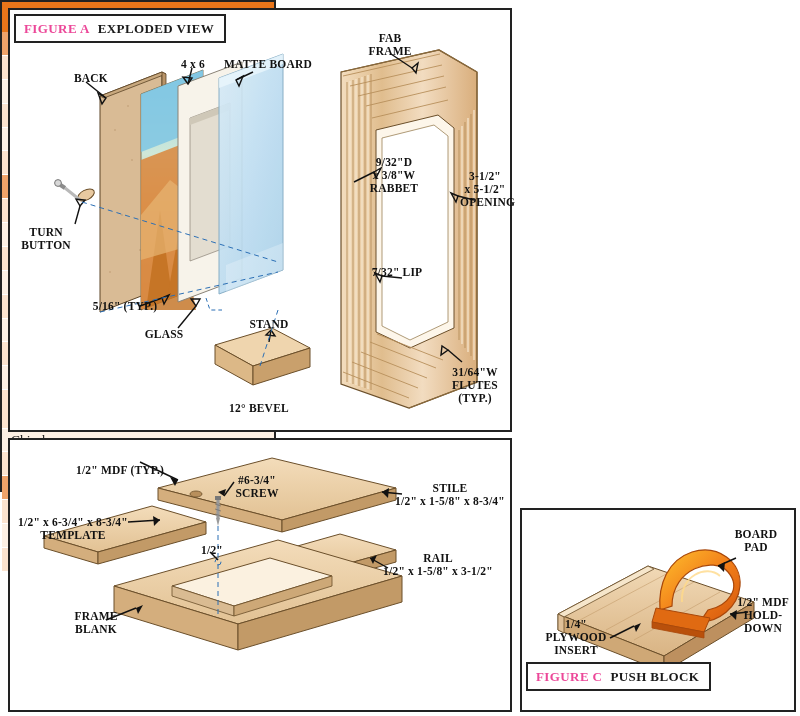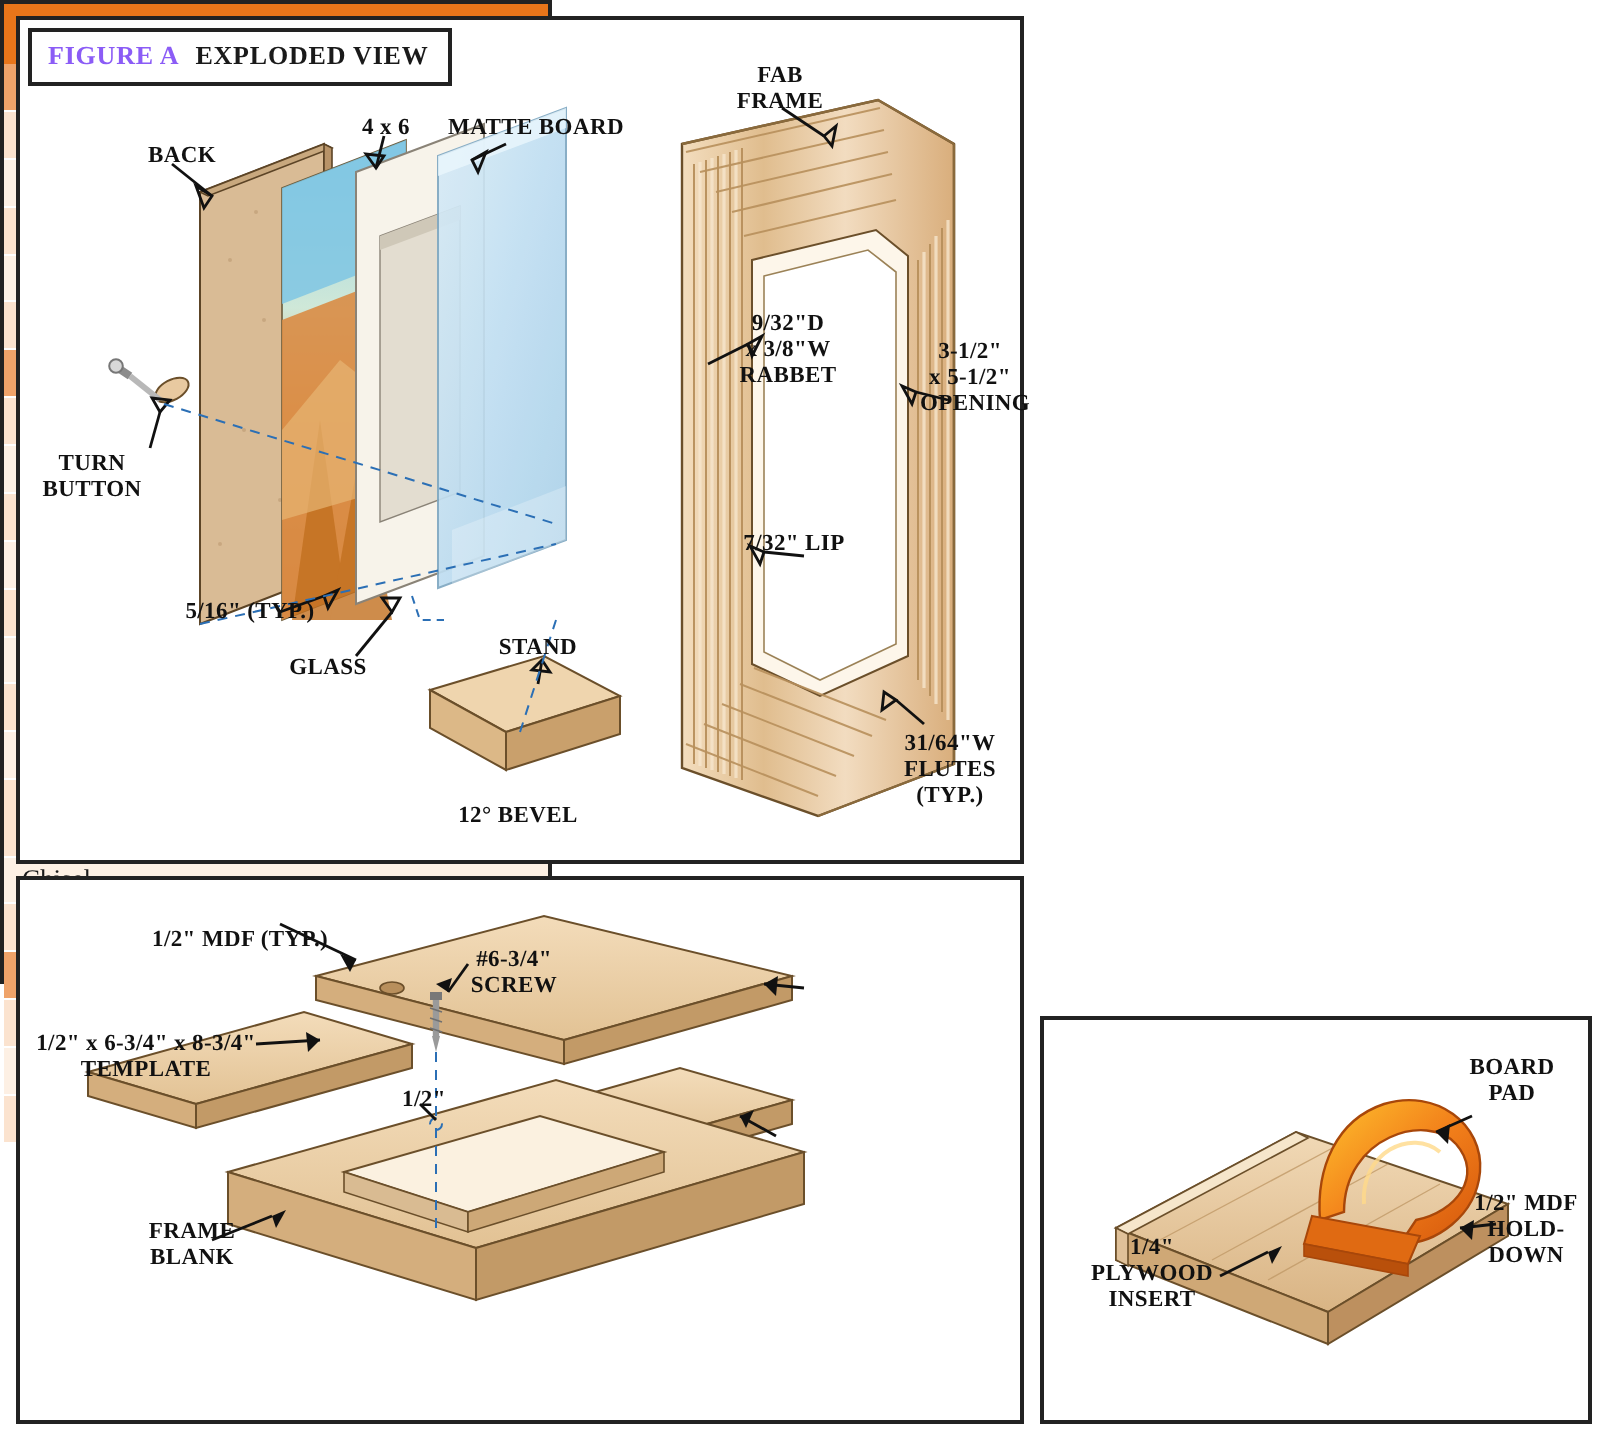--- a/index.html
+++ b/index.html
@@ -9,21 +9,21 @@
   
   .panel{position:absolute;border:2px solid #222;background:#fff;}
   #panelA{left:8px;top:8px;width:500px;height:420px;}
   #panelB{left:8px;top:438px;width:500px;height:270px;}
   #panelC{left:520px;top:508px;width:272px;height:200px;}
   #panelReq{left:520px;top:8px;width:272px;height:488px;border:2px solid #222;background:#fff;}
 
   
   .figtab{position:absolute;background:#fff;border:2px solid #222;padding:3px 10px 4px 8px;
           font-family:"Liberation Serif",serif;white-space:nowrap;}
-  .figtab .fl{color:#8b5cf6;font-weight:bold;font-size:13px;letter-spacing:.4px;}
+  .figtab .fl{color:#ec4899;font-weight:bold;font-size:13px;letter-spacing:.4px;}
   .figtab .ft{color:#1a1a1a;font-weight:bold;font-size:13px;letter-spacing:.4px;}
   #figA{left:14px;top:14px;}
   #figB{left:14px;top:662px;}
   #figC{left:526px;top:662px;}
 
   
   .reqhead{background:#e8751a;color:#fff;text-align:center;padding:6px 0 7px;
            font-weight:bold;font-size:15px;letter-spacing:2px;}
   .reqrow{padding:3px 8px 3px 9px;font-size:13.5px;line-height:1.25;border-bottom:1px solid #fff;}
   .reqrow.sec{background:#efa36a;font-weight:bold;}
@@ -305,23 +305,27 @@
         <polygon points="372,52 379,48 378,58"></polygon>
         <polygon points="150,80 143,76 144,86"></polygon>
         <polygon points="360,118 367,115 363,124"></polygon>
         <polygon points="126,168 133,165 128,174"></polygon>
       </g>
     </svg>
 
     <div class="lab" style="left:66px;top:24px;">1/2" MDF (TYP.)</div>
     <div class="lab c" style="left:216px;top:34px;width:62px;white-space:pre-line;">#6-3/4"
 SCREW</div>
+    <div class="lab c" style="left:382px;top:42px;width:116px;white-space:pre-line;">STILE
+1/2" x 1-5/8" x 8-3/4"</div>
     <div class="lab c" style="left:2px;top:76px;width:122px;white-space:pre-line;">1/2" x 6-3/4" x 8-3/4"
 TEMPLATE</div>
     <div class="lab c" style="left:180px;top:104px;width:44px;">1/2"</div>
+    <div class="lab c" style="left:366px;top:112px;width:124px;white-space:pre-line;">RAIL
+1/2" x 1-5/8" x 3-1/2"</div>
     <div class="lab c" style="left:52px;top:170px;width:68px;white-space:pre-line;">FRAME
 BLANK</div>
   </div>
 
   <div class="panel" id="panelC">
     <svg width="268" height="196" viewBox="0 0 268 196">
       <defs>
         <linearGradient id="gW3" x1="0" y1="0" x2="0" y2="1">
           <stop offset="0%" stop-color="#f1d9b6"></stop>
             <stop offset="100%" stop-color="#d9b484"></stop>
@@ -405,14 +409,18 @@
         <div class="reqrow odd" style="white-space: pre-line;">Four No. 6 screws</div>
         <div class="reqrow even" style="white-space: pre-line;">Four turn buttons</div>
         <div class="reqrow odd" style="white-space: pre-line;">One EaselMate frame stand (optional)</div>
       </div>
   </div>
 
   <div class="figtab" id="figA">
     <span class="fl" style="text-transform: uppercase;">Figure A</span>
     &nbsp;<span class="ft" style="text-transform: uppercase;">Exploded View</span>
   </div>
+  <div class="figtab" id="figC">
+    <span class="fl" style="text-transform: uppercase;">Figure C</span>
+    &nbsp;<span class="ft" style="text-transform: uppercase;">Push Block</span>
+  </div>
 
 </div>
 
 </body></html>

